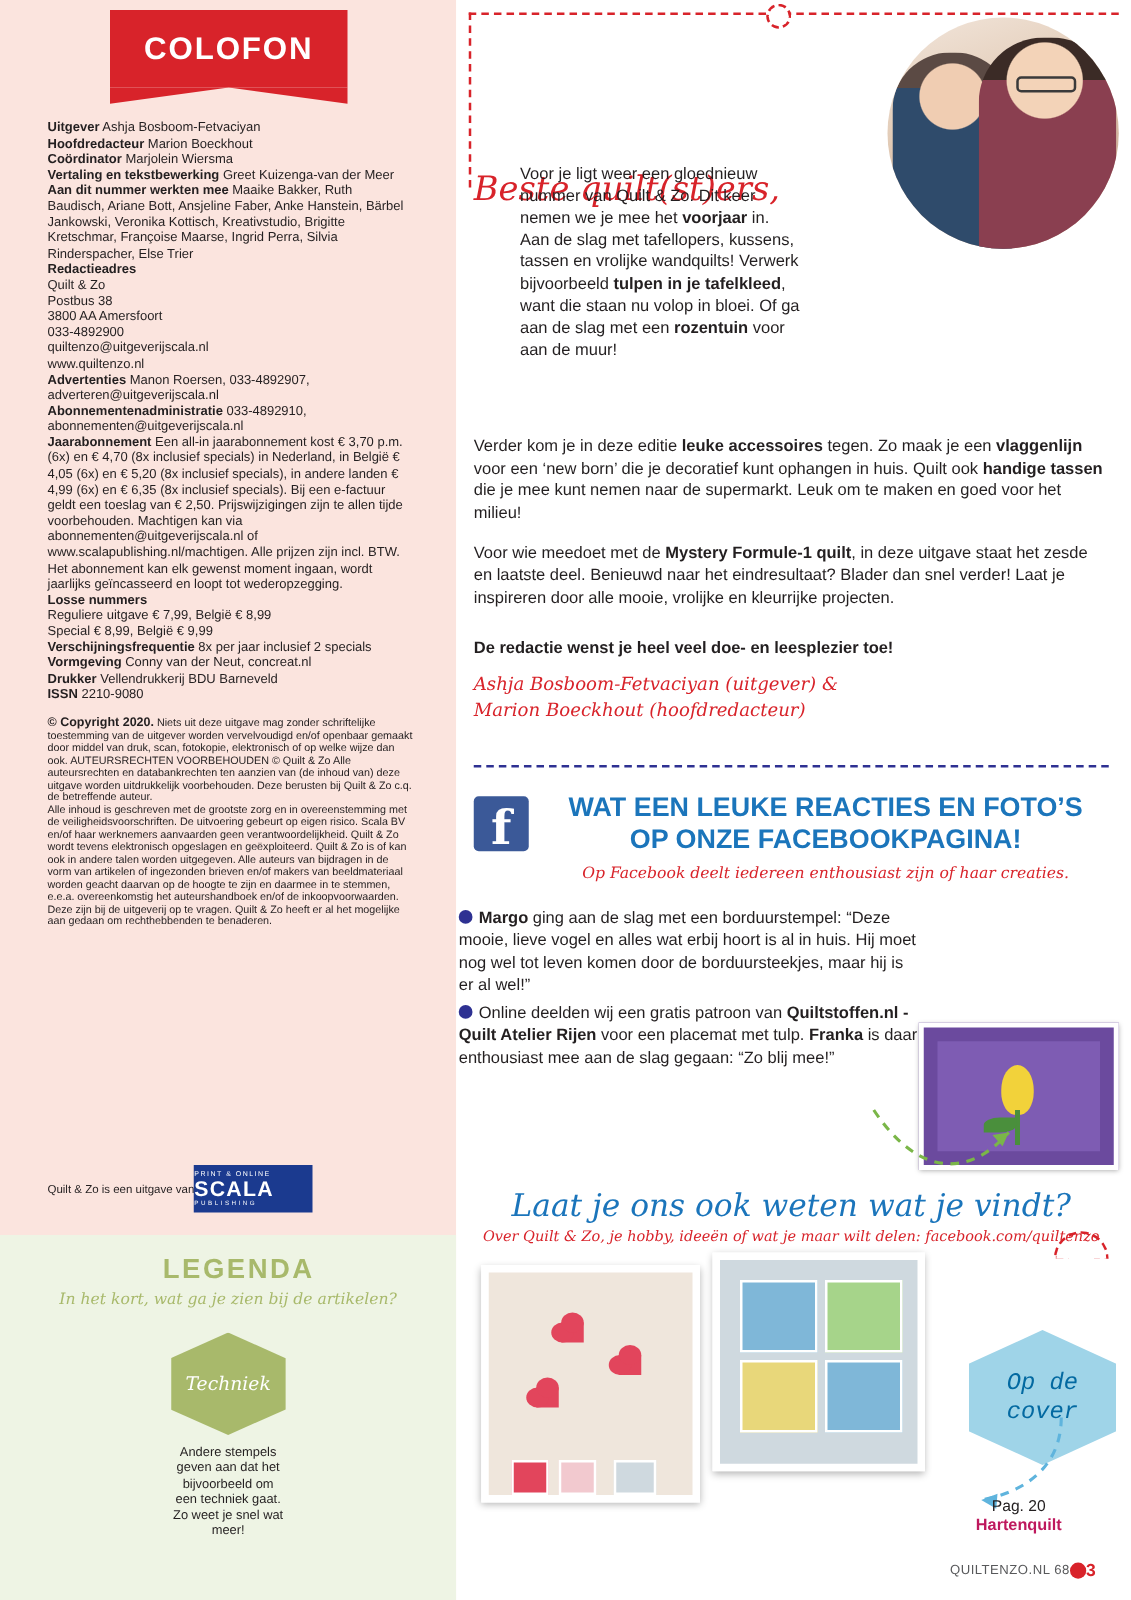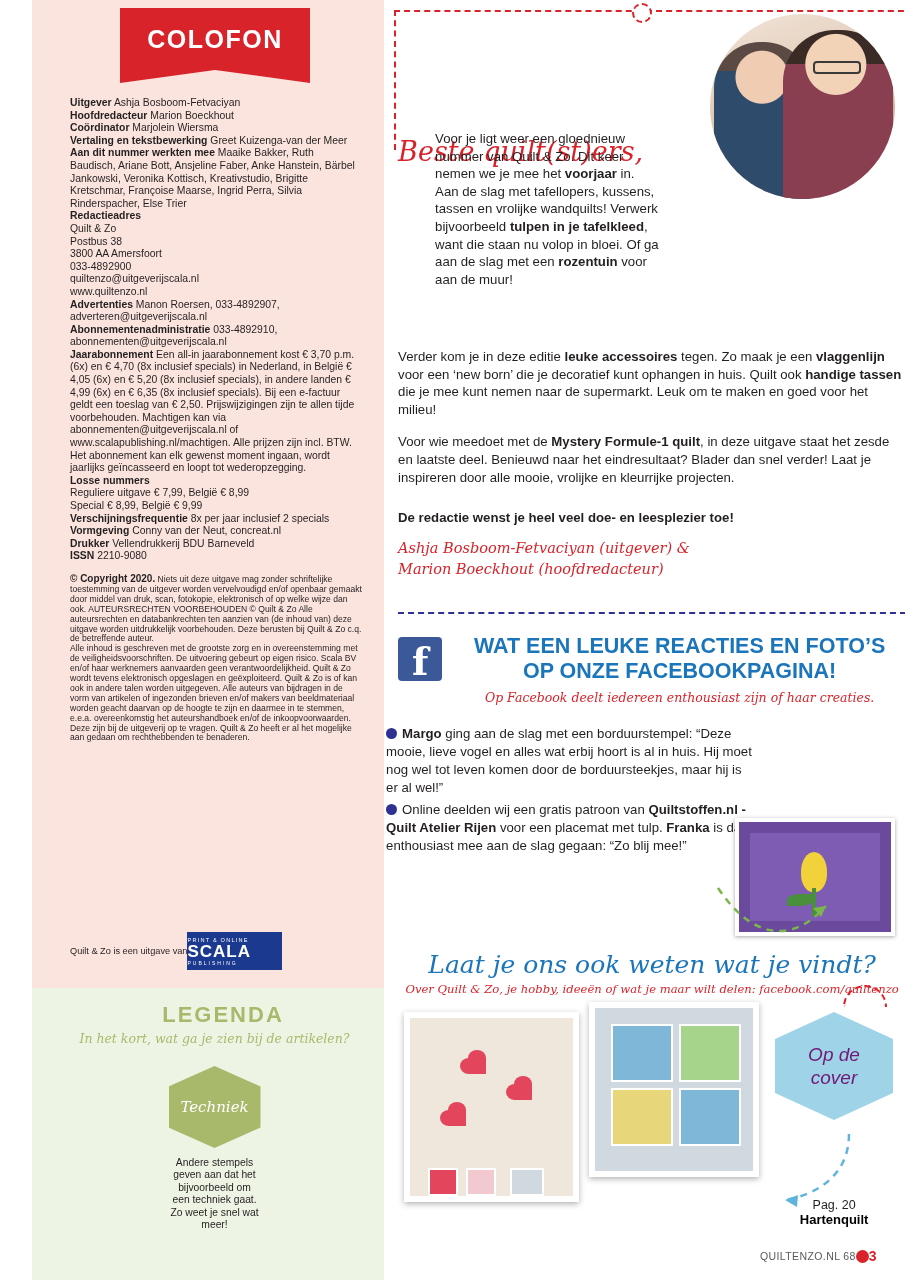--- a/index.html
+++ b/index.html
@@ -4,21 +4,21 @@
 <style>
   * { box-sizing: border-box; }
   html, body { margin:0; padding:0; }
   body {
     width: 905px; height: 1280px;
     font-family: "Liberation Sans", sans-serif;
     background: #ffffff;
     position: relative;
     overflow: hidden;
   }
-  .page { position:absolute; inset:0; display:flex;padding-left:32px; }
+  .page { position:absolute; inset:0; display:flex; }
 
   
   .left-col {
     width: 365px; height: 100%;
     background: #fbe4de;
     position: relative;
   }
   .colofon-banner {
     position:absolute; left:88px; top:8px; width:190px; height:62px;
     background:#d8232a;
@@ -203,30 +203,30 @@
   .qp1 { left:20px; top:1012px; width:175px; height:190px; }
   .qp2 { left:205px; top:1002px; width:170px; height:175px; }
   .qp1 .bg { position:absolute; inset:0; background:#efe6dc; }
   .qp2 .bg { position:absolute; inset:0; background:#cfd9df; }
   .heart { position:absolute; width:18px; height:16px; background:#e2455c; }
   .heart:before,.heart:after{content:"";position:absolute;width:18px;height:16px;background:#e2455c;border-radius:50%;}
   .heart:before{left:-8px;} .heart:after{top:-8px;}
   .sq { position:absolute; background:#8fbf6a; border:2px solid #fff; }
 
   .cover-hex {
-    position:absolute; right:12px; top:1012px; width:118px; height:108px;
+    position:absolute; right:12px; top:1064px; width:118px; height:108px;
     background:#9fd4e8;
     clip-path: polygon(50% 0%, 100% 25%, 100% 75%, 50% 100%, 0% 75%, 0% 25%);
     display:flex; flex-direction:column; align-items:center; justify-content:center;
-    color:#701a75; font-family:Liberation Sans, sans-serif; font-style:italic; font-size:19px; line-height:23px;
+    color:#0369a1; font-family:Liberation Mono, monospace; font-style:italic; font-size:19px; line-height:23px;
   }
   .cover-arrow { position:absolute; right:40px; top:1130px; }
 
   .cap { position:absolute; text-align:center; font-size:12.5px; color:#231f20; }
-  .cap b { display:block; color:#000000; font-size:13px; }
+  .cap b { display:block; color:#be185d; font-size:13px; }
   .cap1 { left:385px; top:1198px; width:130px; }
 
   .footer {
     position:absolute; right:28px; bottom:16px;
     display:flex; align-items:center; gap:0;
     font-size:10.5px; color:#58595b; letter-spacing:.4px;
   }
   .footer .dot { width:13px; height:13px; border-radius:50%; background:#d8232a; display:inline-block; }
   .footer .pg { color:#d8232a; font-size:14px; font-weight:bold; }
 

